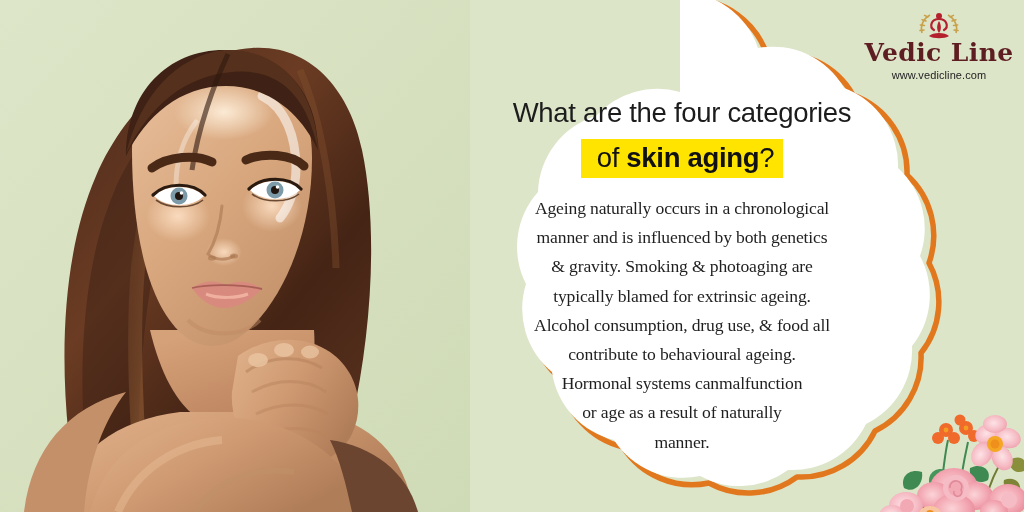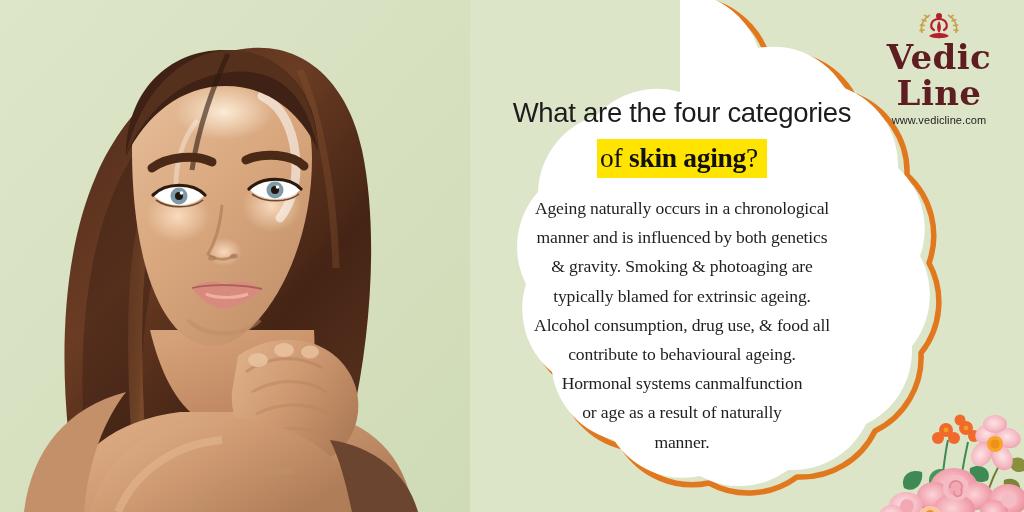--- a/index.html
+++ b/index.html
@@ -26,37 +26,37 @@
     position:absolute;left:478px;top:96px;width:408px;
     text-align:center;
   }
   .headline{
     font-size:27.5px;line-height:1.22;color:#1c1c1c;
     letter-spacing:-0.3px;font-weight:400;margin:0;
     white-space:nowrap;
   }
   .headline-2{margin-top:9px;}
   .hl-mark{
-    background:#ffe400;padding:3px 9px 4px 3px;
+    background:#ffe400;padding:3px 9px 4px 16px;
     font-size:27.5px;color:#111;letter-spacing:-0.3px;
-    display:inline-block;line-height:1.18;font-family:Liberation Serif, serif;
+    display:inline-block;line-height:1.18;
   }
   .hl-mark b{font-weight:700;}
   .body-copy{
     margin:16px 0 0 0;font-size:17.6px;line-height:1.66;
     color:#1f1f1f;letter-spacing:-0.15px;
   }
   .body-copy span{display:block;white-space:nowrap;font-family:Liberation Serif, serif;}
 
   
   .logo{position:absolute;right:10px;top:8px;width:150px;text-align:center;}
   .logo-mark{display:block;margin:0 auto;}
   .logo-word{
     font-family:"DejaVu Serif", serif;
-    font-size:34px;font-weight:700;color:#5e1d20;
+    font-size:25px;font-weight:700;color:#5e1d20;
     letter-spacing:0.4px;line-height:1.05;margin-top:-2px;
   }
   .logo-url{
     font-size:11px;color:#222;letter-spacing:0.1px;margin-top:3px;
   }
 
   
   .flowers{position:absolute;right:-6px;bottom:-8px;width:168px;height:136px;}
   .flowers svg{display:block;}
 </style>

